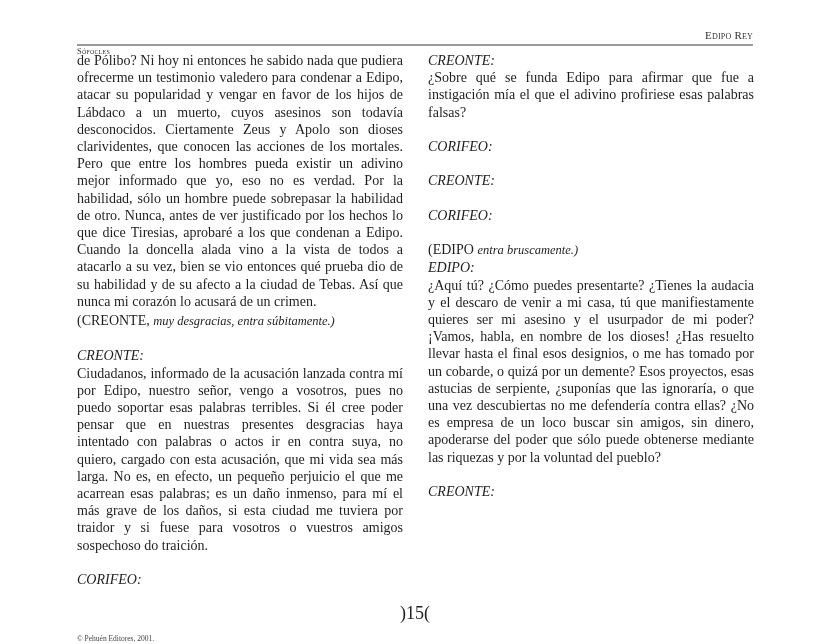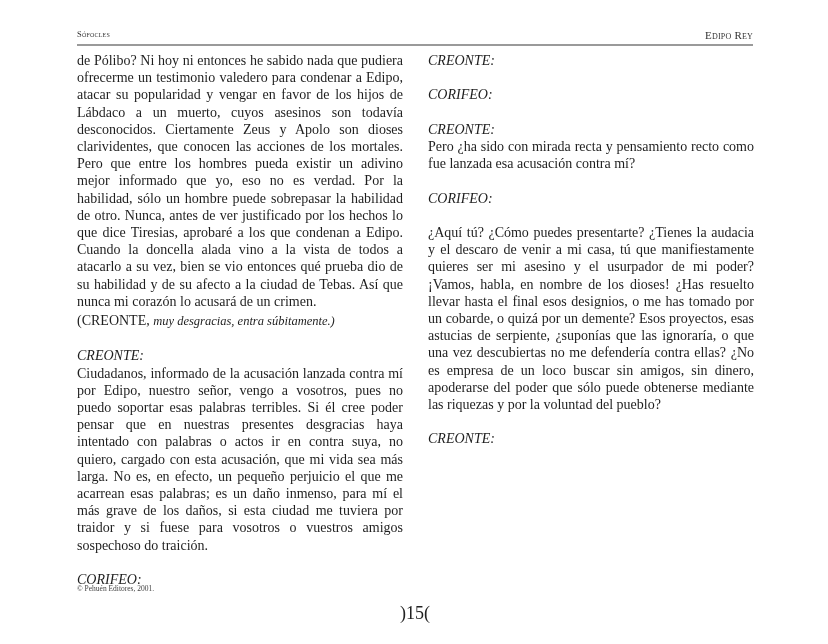--- a/index.html
+++ b/index.html
@@ -19,21 +19,21 @@
       position: absolute;
       left: 77px;
       top: 28px;
       width: 676px;
       height: 16px;
       border-bottom: 2px solid #9a9a9a;
     }
     .running-head .author {
       position: absolute;
       left: 0;
-      top: 1px;
+      top: 18px;
       font-size: 8.5px;
       font-variant: small-caps;
       letter-spacing: 0.2px;
       color: #333;
       text-align: center;
     }
     .running-head .title {
       position: absolute;
       right: 0;
       top: 1px;
@@ -55,21 +55,21 @@
     .col-right { left: 428px; }
     .block { margin: 0 0 17.2px 0; }
     .block p { margin: 0; }
     .speaker { display: block; font-style: italic; }
     .stage { display: block; }
     .stage em { font-style: italic; font-size: 12.5px; }
     .tight { margin-bottom: 2px; }
     .footer-copy {
       position: absolute;
       left: 77px;
-      top: 584px;
+      top: 634px;
       font-size: 7.5px;
       color: #444;
     }
     .footer-page {
       position: absolute;
       left: 400px;
       top: 603px;
       font-size: 18px;
       color: #222;
     }
@@ -94,32 +94,34 @@
     <p>Ciudadanos, informado de la acusación lanzada contra mí por Edipo, nuestro señor, vengo a vosotros, pues no puedo soportar esas palabras terribles. Si él cree poder pensar que en nuestras presentes desgracias haya intentado con palabras o actos ir en contra suya, no quiero, cargado con esta acusación, que mi vida sea más larga. No es, en efecto, un pequeño perjuicio el que me acarrean esas palabras; es un daño inmenso, para mí el más grave de los daños, si esta ciudad me tuviera por traidor y si fuese para vosotros o vuestros amigos sospechoso do traición.</p>
   </div>
   <div class="block">
     <span class="speaker">CORIFEO:</span>
   </div>
 </div>
 
 <div class="column col-right">
   <div class="block">
     <span class="speaker">CREONTE:</span>
+    <p>¿Sobre qué se funda Edipo para afirmar que fue a instigación mía el que el adivino profiriese esas palabras falsas?</p>
   </div>
   <div class="block">
     <span class="speaker">CORIFEO:</span>
   </div>
   <div class="block">
     <span class="speaker">CREONTE:</span>
-    <p>Pero ¿ha sido con mirada recta y pensamiento recto como fue lanzada esa acusación contra mí?</p>
   </div>
   <div class="block">
     <span class="speaker">CORIFEO:</span>
   </div>
   <div class="block">
+    <span class="stage"><span>(EDIPO </span><em>entra bruscamente.)</em></span>
+    <span class="speaker">EDIPO:</span>
     <p>¿Aquí tú? ¿Cómo puedes presentarte? ¿Tienes la audacia y el descaro de venir a mi casa, tú que manifiestamente quieres ser mi asesino y el usurpador de mi poder? ¡Vamos, habla, en nombre de los dioses! ¿Has resuelto llevar hasta el final esos designios, o me has tomado por un cobarde, o quizá por un demente? Esos proyectos, esas astucias de serpiente, ¿suponías que las ignoraría, o que una vez descubiertas no me defendería contra ellas? ¿No es empresa de un loco buscar sin amigos, sin dinero, apoderarse del poder que sólo puede obtenerse mediante las riquezas y por la voluntad del pueblo?</p>
   </div>
   <div class="block">
     <span class="speaker">CREONTE:</span>
   </div>
 </div>
 
 <div class="footer-copy">© Pehuén Editores, 2001.</div>
 <div class="footer-page">)15(</div>
 

